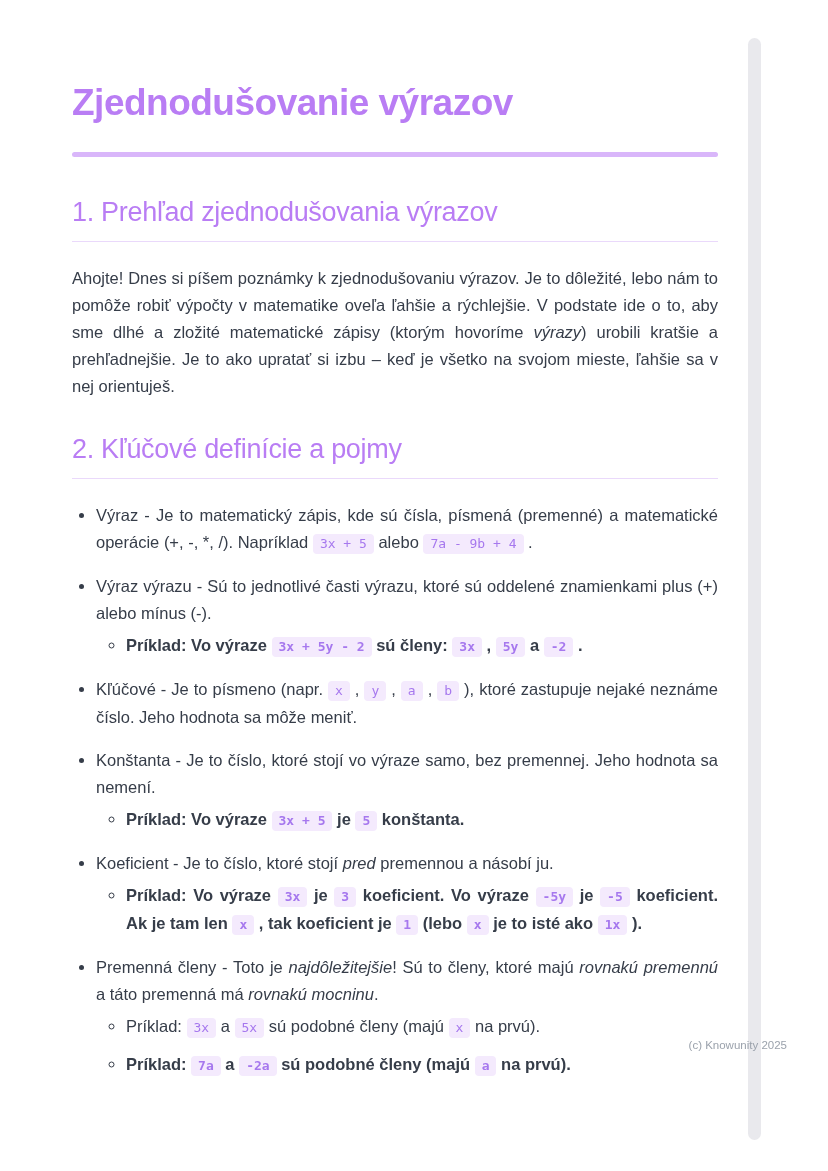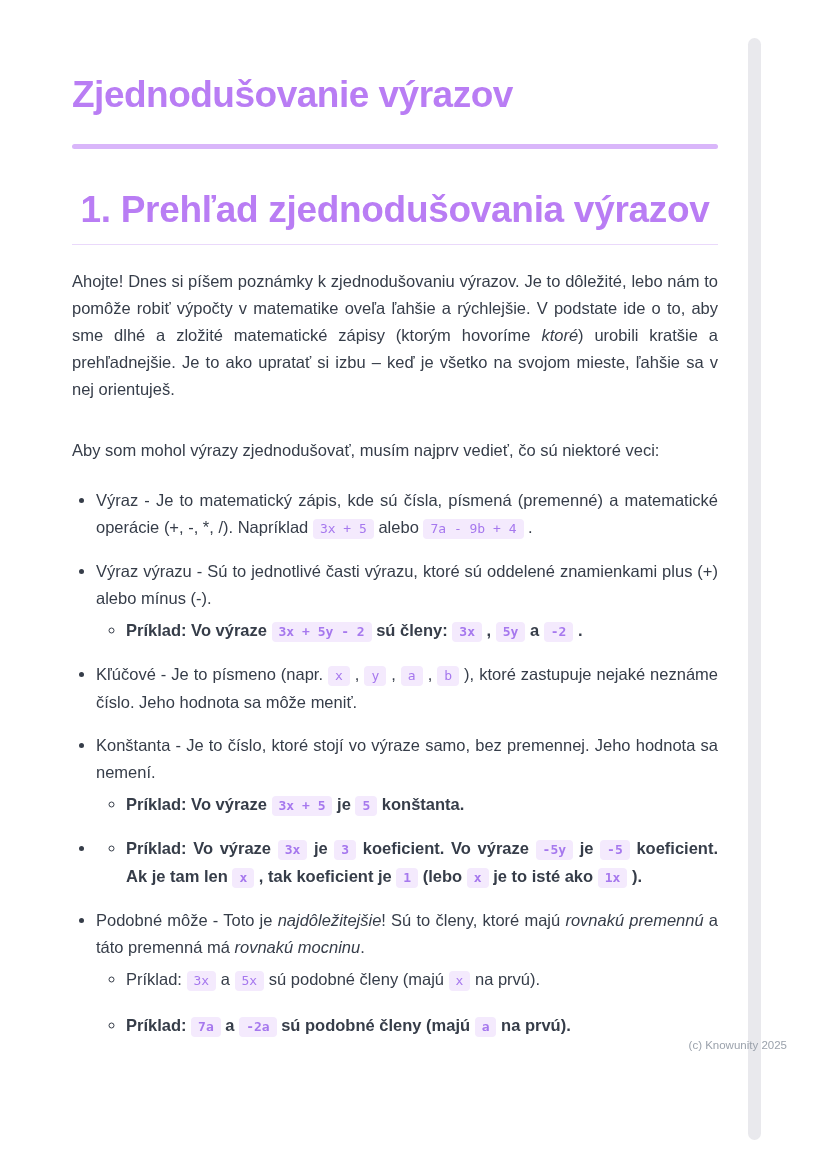--- a/index.html
+++ b/index.html
@@ -6,47 +6,46 @@
   html,body { width:828px; height:1171px; }
   body {
     position:relative;
     background:#ffffff;
     overflow:hidden;
     font-family:"Liberation Sans", sans-serif;
     color:var(--text, #363d49);
   }
   .content {
     position:absolute;
-    left:72px; top:74px;
+    left:72px; top:82px;
     width:646px;
   }
   h1 {
     font-size:37px;
     font-weight:700;
     letter-spacing:-0.5px;
     color:var(--accent, #b97df4);
     line-height:1.15;
   }
   .title-divider {
     height:5px;
     margin-top:27px;
     background:var(--rule, #d9b6fa);
     border-radius:3px;
   }
   section { display:block; }
   .section-1 { margin-top:40px; }
   .section-2 { margin-top:34px; }
   h2 {
-    font-size:37px;
-    font-weight:700;
+    font-size:27px;
+    font-weight:400;
     letter-spacing:-0.3px;
     color:var(--accent, #b97df4);
     padding-bottom:13px;
     border-bottom:1px solid var(--rule-thin, #ead9fb);
-    text-align:center;
   }
   p {
     margin-top:23px;
     font-size:16.5px;
     line-height:27px;
     text-align:justify;
   }
   ul.main-list {
     margin-top:23px;
     padding-left:24px;
@@ -61,21 +60,21 @@
   ul.main-list > li:last-child { margin-bottom:0; }
   ul.sub-list {
     margin-top:5px;
     padding-left:30px;
     list-style:circle outside;
   }
   ul.sub-list > li {
     font-size:16.5px;
     line-height:27px;
     text-align:justify;
-    margin-bottom:18px;
+    margin-bottom:10px;
   }
   ul.sub-list > li:last-child { margin-bottom:0;font-weight:bold; }
   strong { font-weight:400; }
   em { font-style:italic; }
   .chip {
     font-family:"DejaVu Sans Mono", monospace;
     font-size:13px;
     background:var(--chip-bg, #f4eafd);
     color:var(--chip-text, #a678ee);
     padding:2px 7px 3px;
@@ -99,25 +98,25 @@
 </head>
 <body>
 
 <div class="content">
 
   <h1>Zjednodušovanie výrazov</h1>
   <div class="title-divider"></div>
 
   <section class="section-1">
     <h2>1. Prehľad zjednodušovania výrazov</h2>
-    <p>Ahojte! Dnes si píšem poznámky k zjednodušovaniu výrazov. Je to dôležité, lebo nám to pomôže robiť výpočty v matematike oveľa ľahšie a rýchlejšie. V podstate ide o to, aby sme dlhé a zložité matematické zápisy (ktorým hovoríme <em>ktoré</em>) urobili kratšie a prehľadnejšie. Je to ako upratať si izbu – keď je všetko na svojom mieste, ľahšie sa v nej orientuješ.</p>
+    <p>Ahojte! Dnes si píšem poznámky k zjednodušovaniu výrazov. Je to dôležité, lebo nám to pomôže robiť výpočty v matematike oveľa ľahšie a rýchlejšie. V podstate ide o to, aby sme dlhé a zložité matematické zápisy (ktorým hovoríme <em>výrazy</em>) urobili kratšie a prehľadnejšie. Je to ako upratať si izbu – keď je všetko na svojom mieste, ľahšie sa v nej orientuješ.</p>
   </section>
 
   <section class="section-2">
-    <p>Aby som mohol výrazy zjednodušovať, musím najprv vedieť, čo sú niektoré veci:</p>
+    <h2>2. Kľúčové definície a pojmy</h2>
 
     <ul class="main-list">
 
       <li>
         <span><strong>Výraz</strong> - Je to matematický zápis, kde sú čísla, písmená (premenné) a matematické operácie (+, -, *, /). Napríklad <code class="chip">3x + 5</code> alebo <code class="chip">7a - 9b + 4</code> .</span>
       </li>
 
       <li>
         <span><strong>Výraz výrazu</strong> - Sú to jednotlivé časti výrazu, ktoré sú oddelené znamienkami plus (+) alebo mínus (-).</span>
         <ul class="sub-list">
@@ -134,29 +133,30 @@
       <li>
         <span><strong>Konštanta</strong> - Je to číslo, ktoré stojí vo výraze samo, bez premennej. Jeho hodnota sa nemení.</span>
         <ul class="sub-list">
           <li>
             <span>Príklad: Vo výraze <code class="chip">3x + 5</code> je <code class="chip">5</code> konštanta.</span>
           </li>
         </ul>
       </li>
 
       <li>
+        <span><strong>Koeficient</strong> - Je to číslo, ktoré stojí <em>pred</em> premennou a násobí ju.</span>
         <ul class="sub-list">
           <li>
             <span>Príklad: Vo výraze <code class="chip">3x</code> je <code class="chip">3</code> koeficient. Vo výraze <code class="chip">-5y</code> je <code class="chip">-5</code> koeficient. Ak je tam len <code class="chip">x</code> , tak koeficient je <code class="chip">1</code> (lebo <code class="chip">x</code> je to isté ako <code class="chip">1x</code> ).</span>
           </li>
         </ul>
       </li>
 
       <li>
-        <span><strong>Podobné môže</strong> - Toto je <em>najdôležitejšie</em>! Sú to členy, ktoré majú <em>rovnakú premennú</em> a táto premenná má <em>rovnakú mocninu</em>.</span>
+        <span><strong>Premenná členy</strong> - Toto je <em>najdôležitejšie</em>! Sú to členy, ktoré majú <em>rovnakú premennú</em> a táto premenná má <em>rovnakú mocninu</em>.</span>
         <ul class="sub-list">
           <li>
             <span>Príklad: <code class="chip">3x</code> a <code class="chip">5x</code> sú podobné členy (majú <code class="chip">x</code> na prvú).</span>
           </li>
           <li>
             <span>Príklad: <code class="chip">7a</code> a <code class="chip">-2a</code> sú podobné členy (majú <code class="chip">a</code> na prvú).</span>
           </li>
         </ul>
       </li>
 

